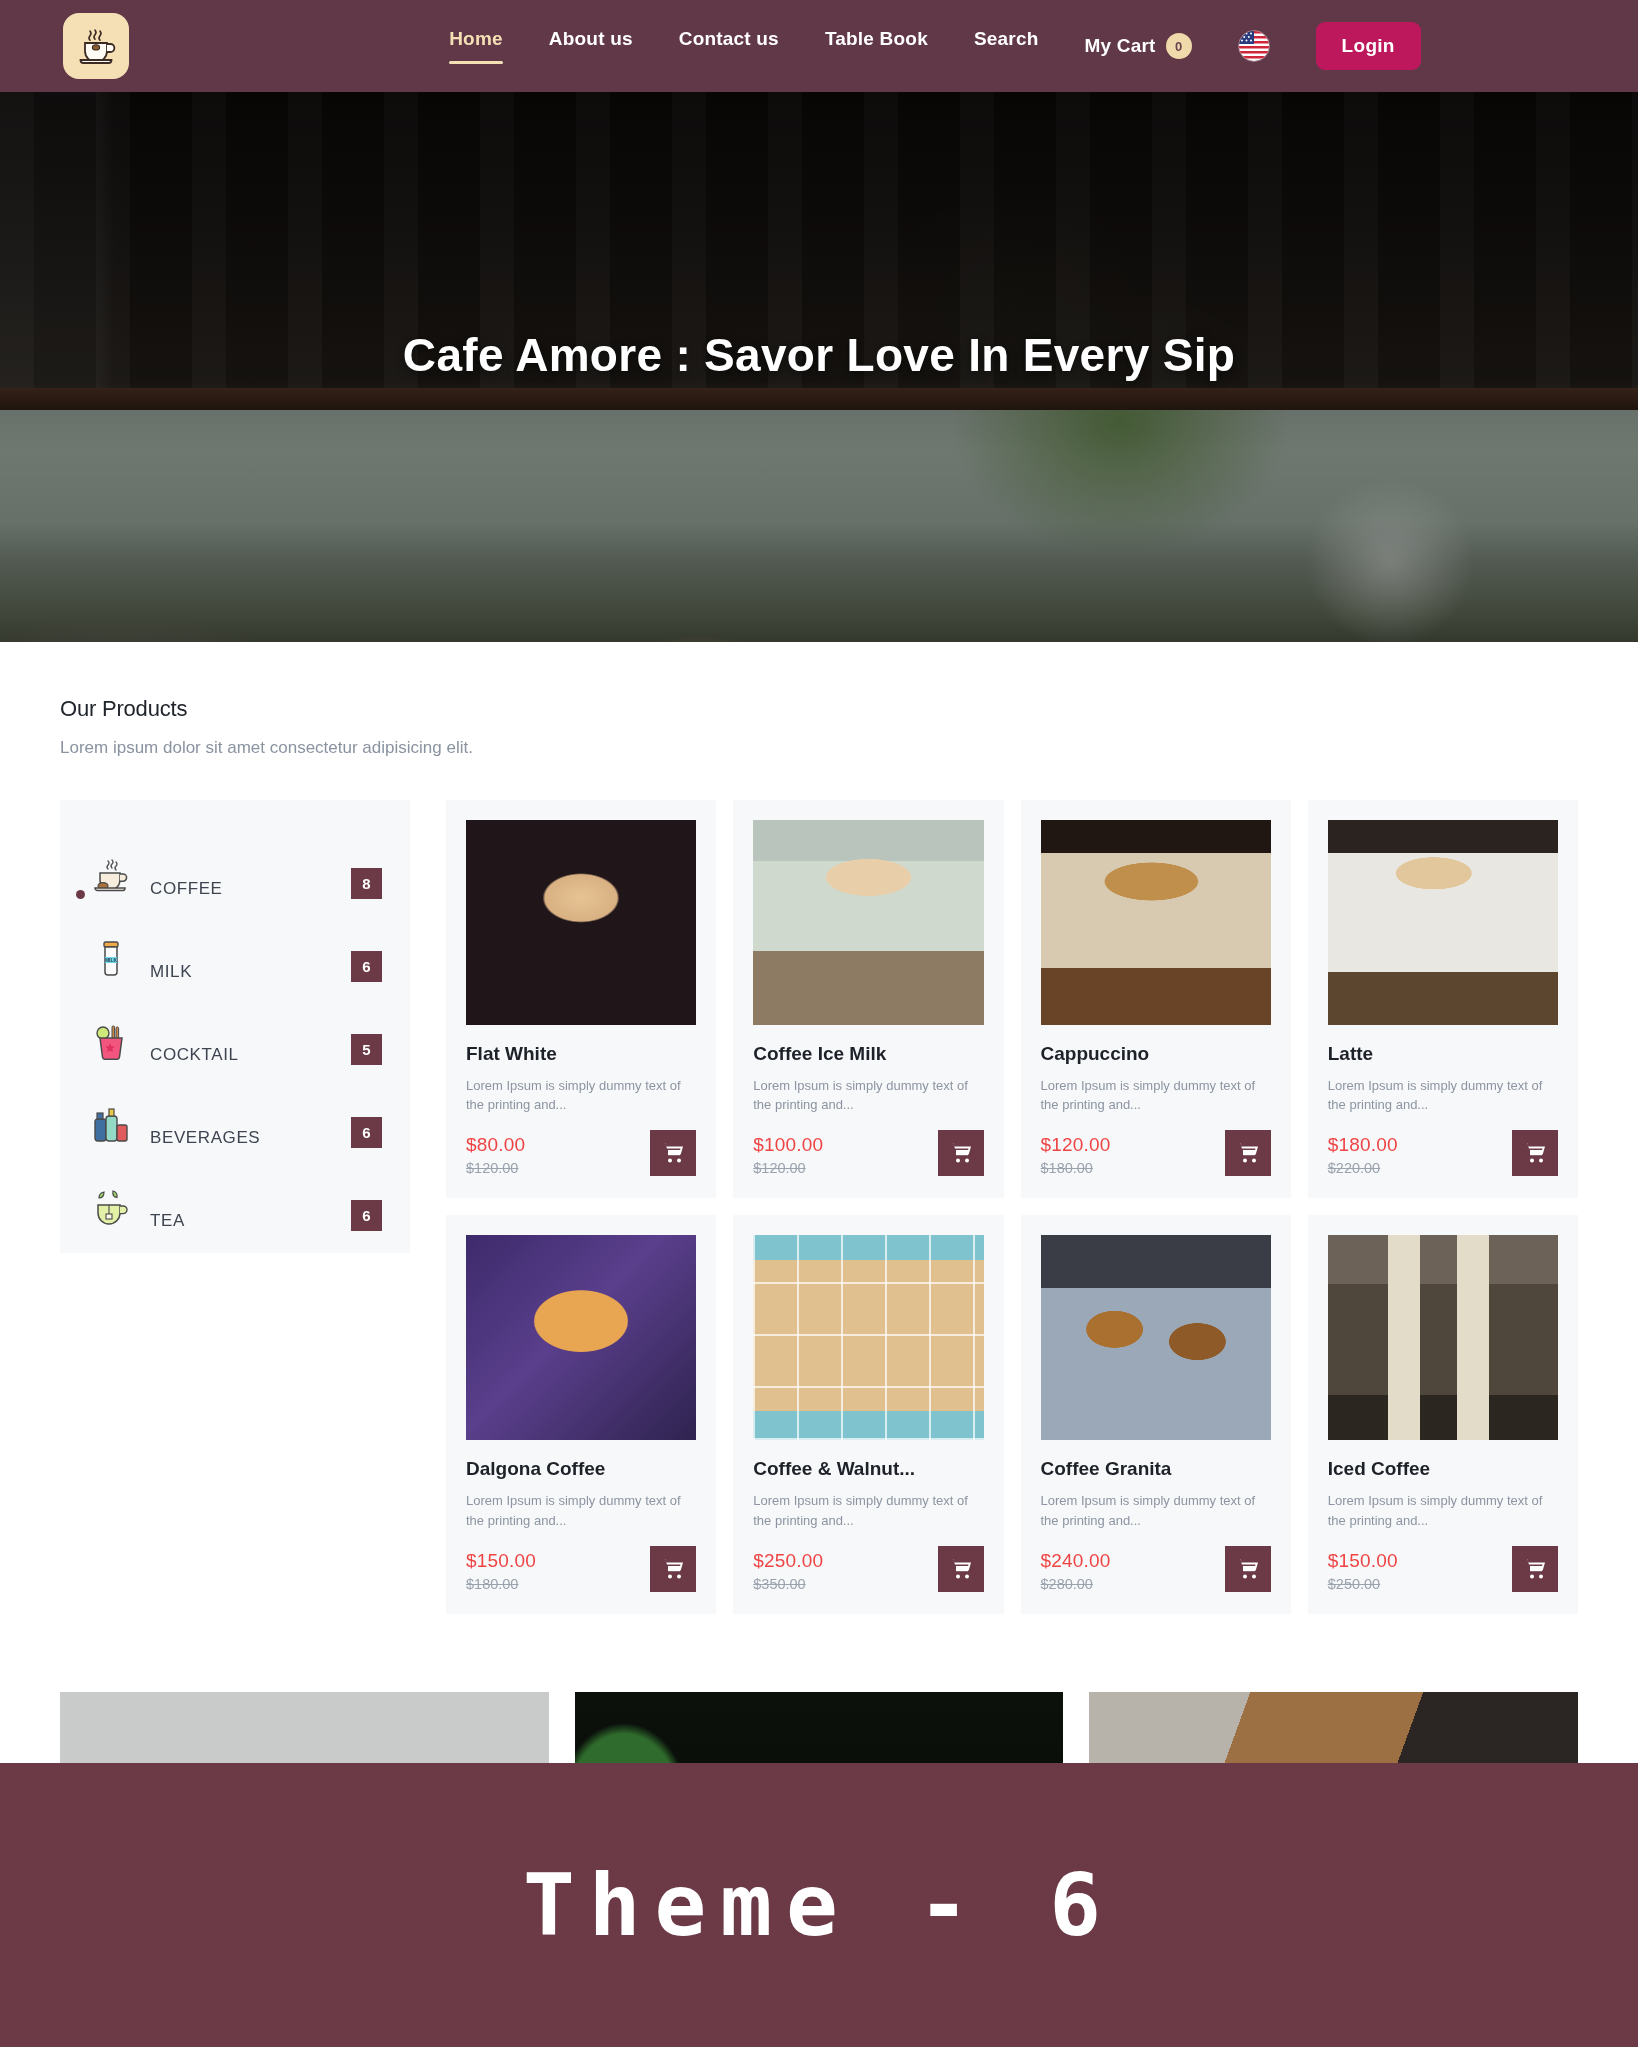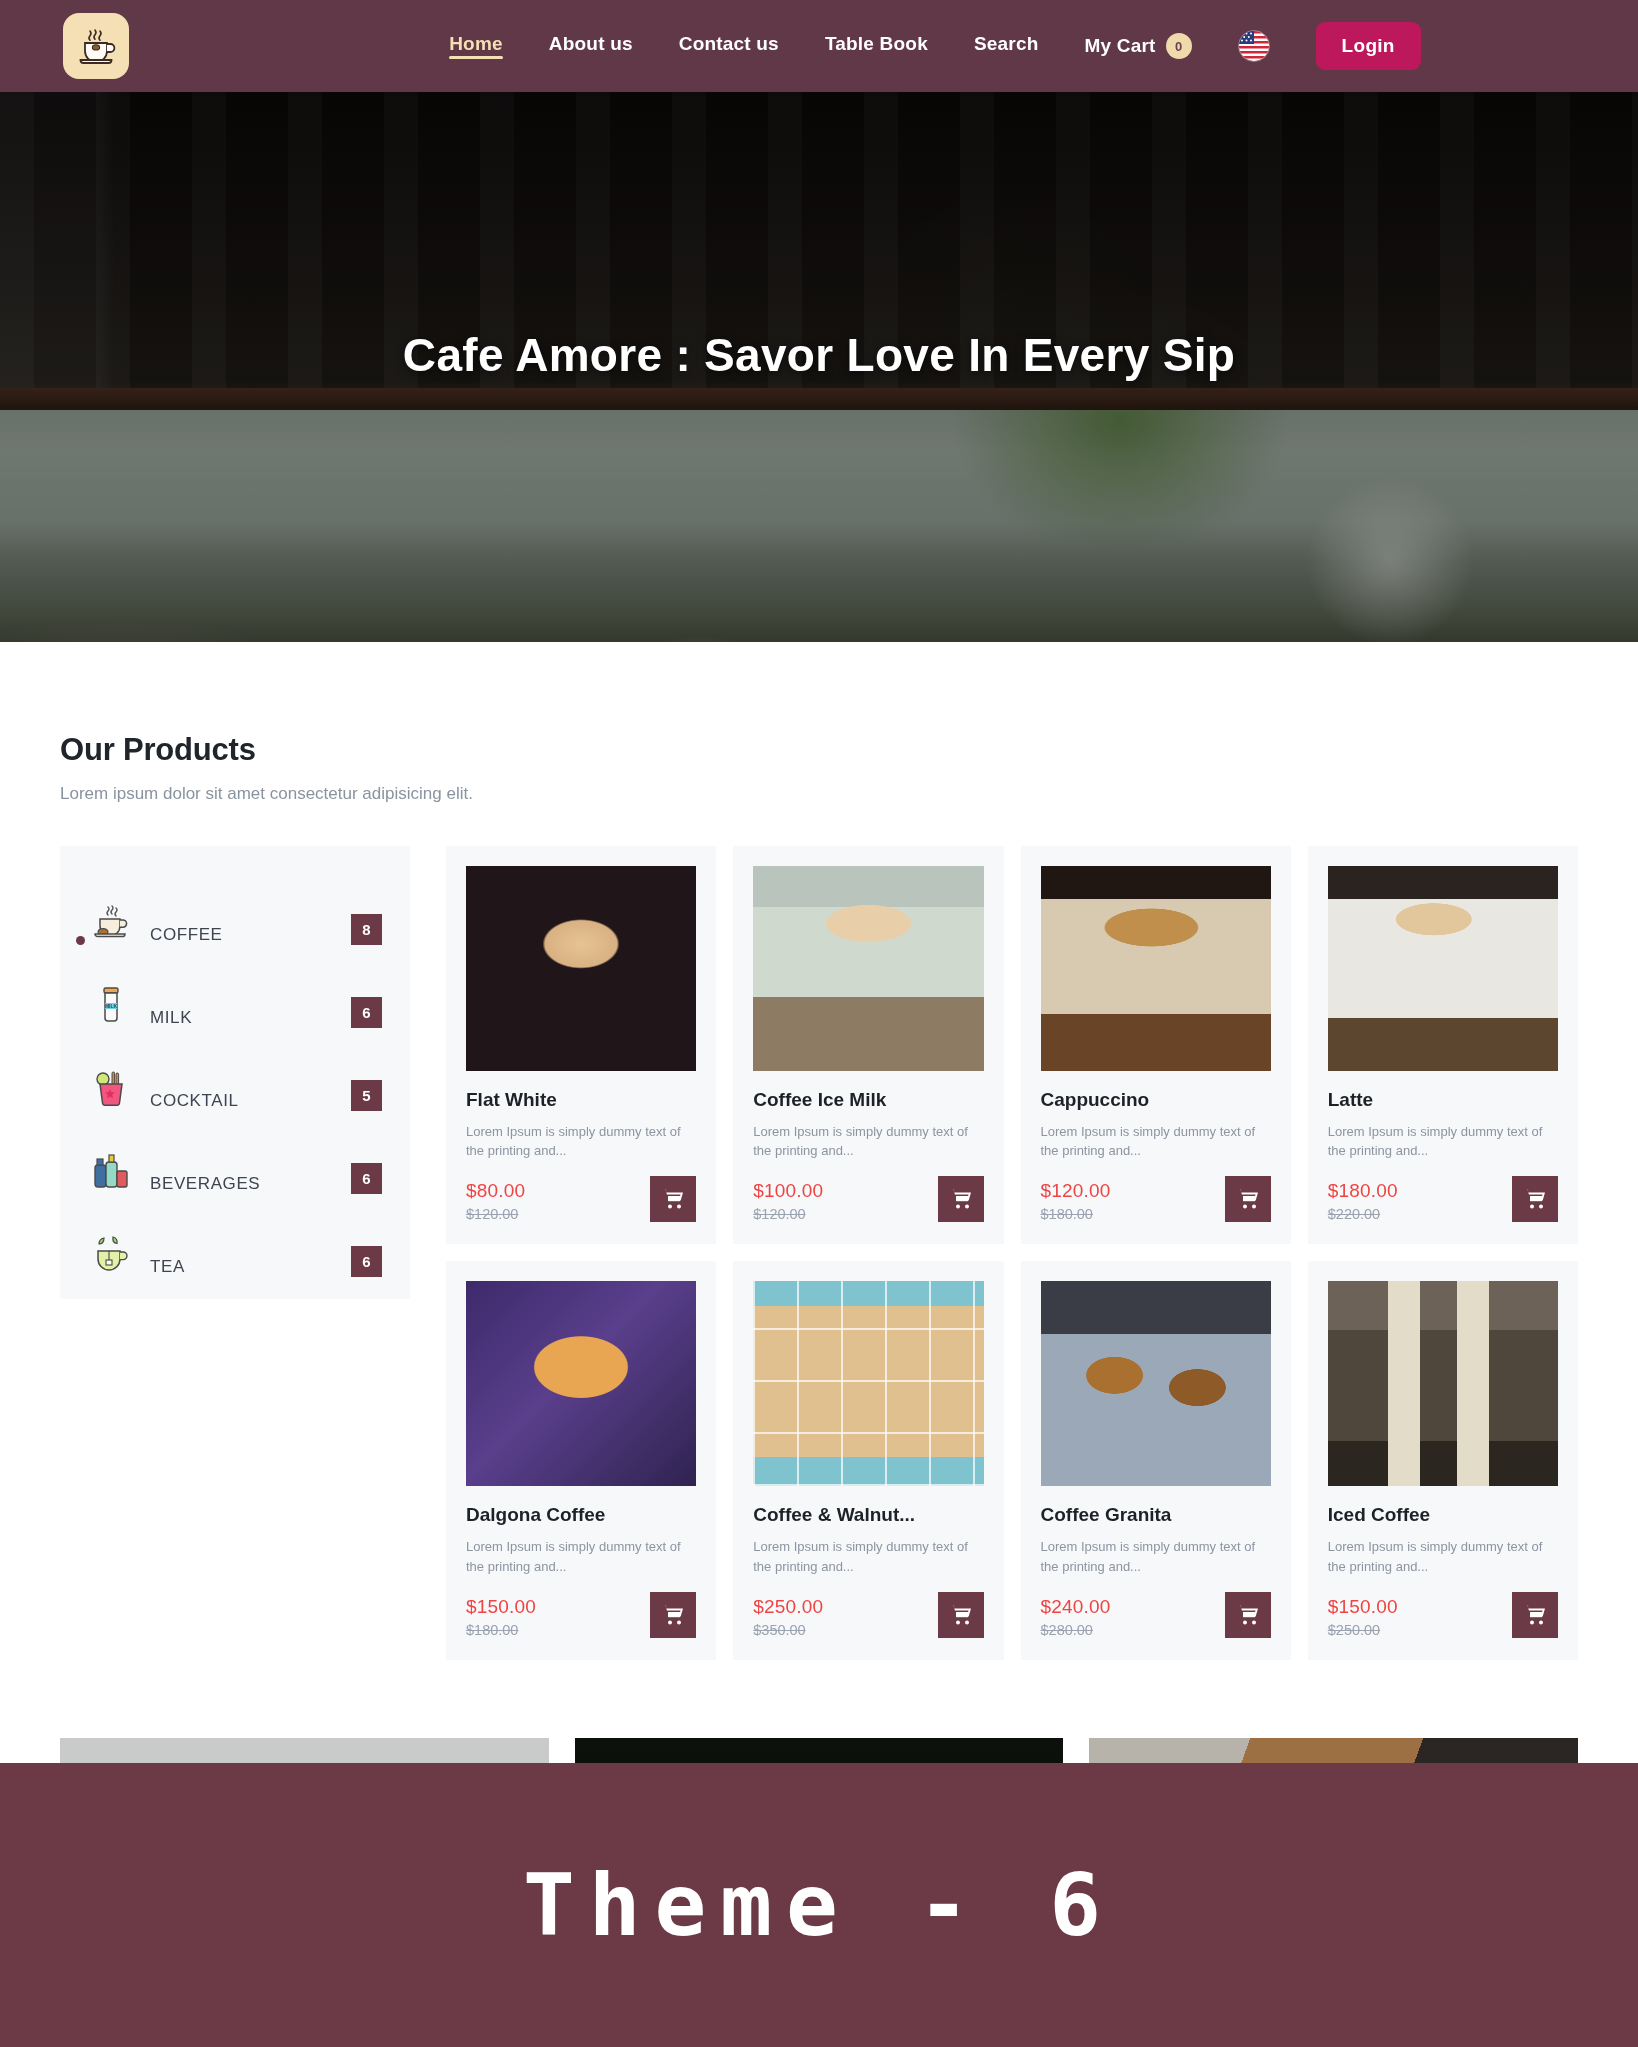--- a/index.html
+++ b/index.html
@@ -49,21 +49,21 @@
     pointer-events: auto;
     transform: translateX(116px);
   }
   .nav-link {
     color: #ffffff;
     font-size: 19px;
     font-weight: 600;
     letter-spacing: .2px;
     white-space: nowrap;
     position: relative;
-    padding-bottom: 4px;
+    padding-bottom: 14px;
     cursor: pointer;
   }
   .nav-link.active { color: #f5dfb5; }
   .nav-link.active::after {
     content: "";
     position: absolute;
     left: 0; right: 0; bottom: 0;
     height: 3px;
     background: #f5dfb5;
     border-radius: 2px;
@@ -159,25 +159,24 @@
     letter-spacing: .3px;
     text-shadow: 0 2px 10px rgba(0,0,0,.55);
   }
 
   
   .products {
     padding: 54px 60px 0 60px;
     background: #ffffff;
   }
   .section-title {
-    font-size: 31px;
-    font-weight: 700;
+    font-size: 22px;
+    font-weight: 400;
     color: #20252b;
     letter-spacing: -.2px;
-    margin-top: 36px;
   }
   .section-sub {
     margin-top: 16px;
     font-size: 17px;
     color: #8a93a0;
   }
 
   .products-body {
     display: flex;
     gap: 36px;

